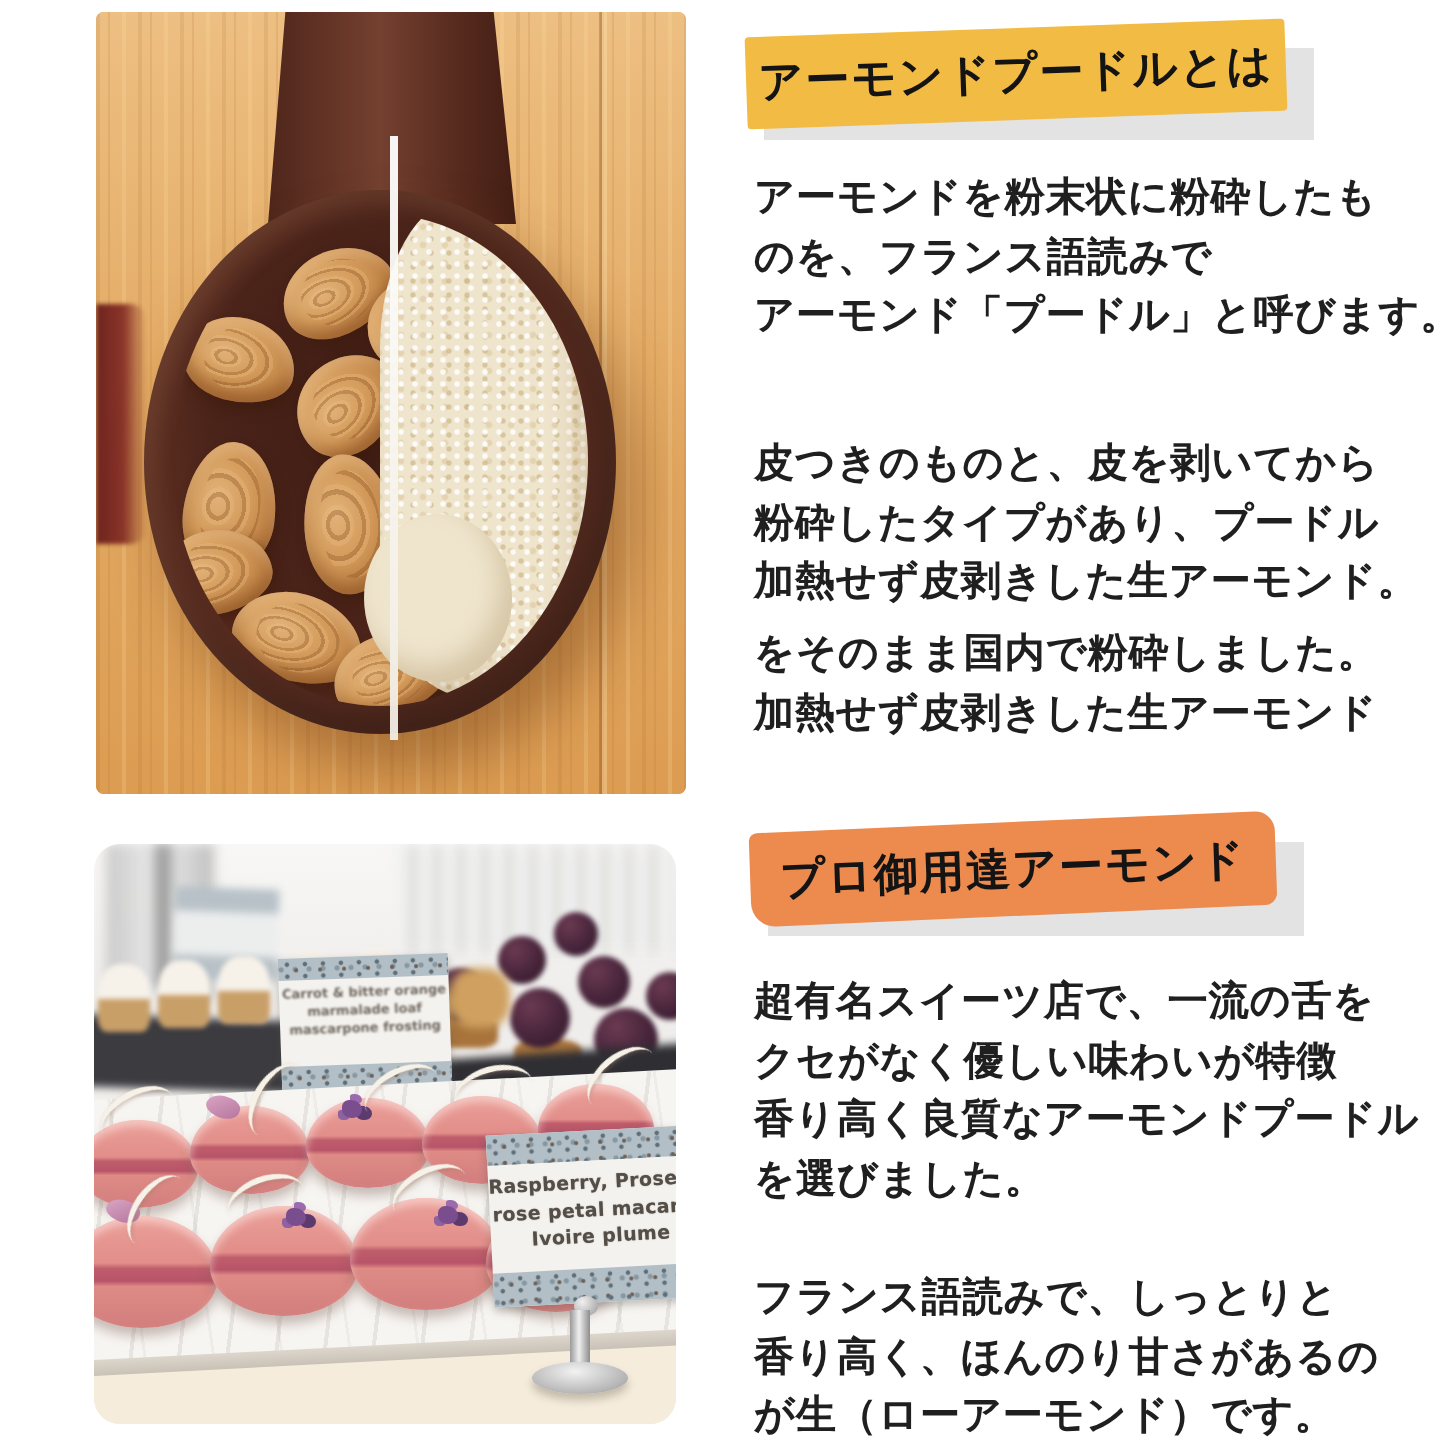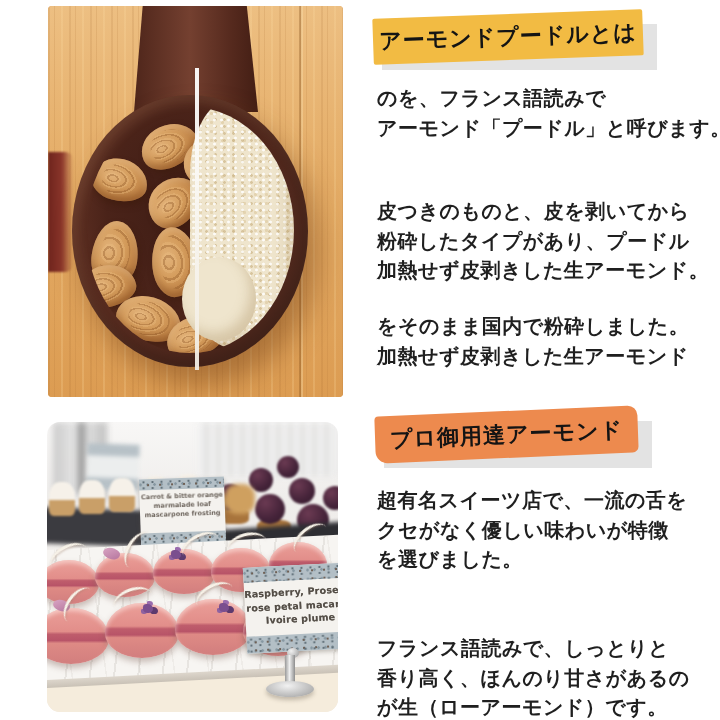--- a/index.html
+++ b/index.html
@@ -133,24 +133,25 @@
       <div class="powder-bump"></div>
     </div>
     <div class="abs divider"></div>
   </figure>
 
   <div class="badge-wrap" style="left:373px;top:14px;width:270px;height:46px;">
     <div class="badge-shadow"></div>
     <h2 class="badge b1">アーモンドプードルとは</h2>
   </div>
   <div class="para" style="left:377px;top:84px;">
+      <div>アーモンドを粉末状に粉砕したも</div>
       <div>のを、フランス語読みで</div>
       <div>アーモンド「プードル」と呼びます。</div>
     </div>
-  <div class="para" style="left:377px;top:197px;">
+  <div class="para" style="left:377px;top:217px;">
       <div>皮つきのものと、皮を剥いてから</div>
       <div>粉砕したタイプがあり、プードル</div>
       <div>加熱せず皮剥きした生アーモンド。</div>
     </div>
   <div class="para" style="left:377px;top:312px;">
       <div>をそのまま国内で粉砕しました。</div>
       <div>加熱せず皮剥きした生アーモンド</div>
     </div>
 
   <figure class="photo photo-bottom">
@@ -254,20 +255,21 @@
     <div class="abs foot2"></div>
   </figure>
 
   <div class="badge-wrap" style="left:375px;top:411px;width:263px;height:47px;">
     <div class="badge-shadow"></div>
     <h2 class="badge b2">プロ御用達アーモンド</h2>
   </div>
   <div class="para" style="left:377px;top:486px;">
       <div>超有名スイーツ店で、一流の舌を</div>
       <div>クセがなく優しい味わいが特徴</div>
+      <div>香り高く良質なアーモンドプードル</div>
       <div>を選びました。</div>
     </div>
   <div class="para" style="left:377px;top:634px;">
       <div>フランス語読みで、しっとりと</div>
       <div>香り高く、ほんのり甘さがあるの</div>
       <div>が生（ローアーモンド）です。</div>
     </div>
 
 </div>
 

